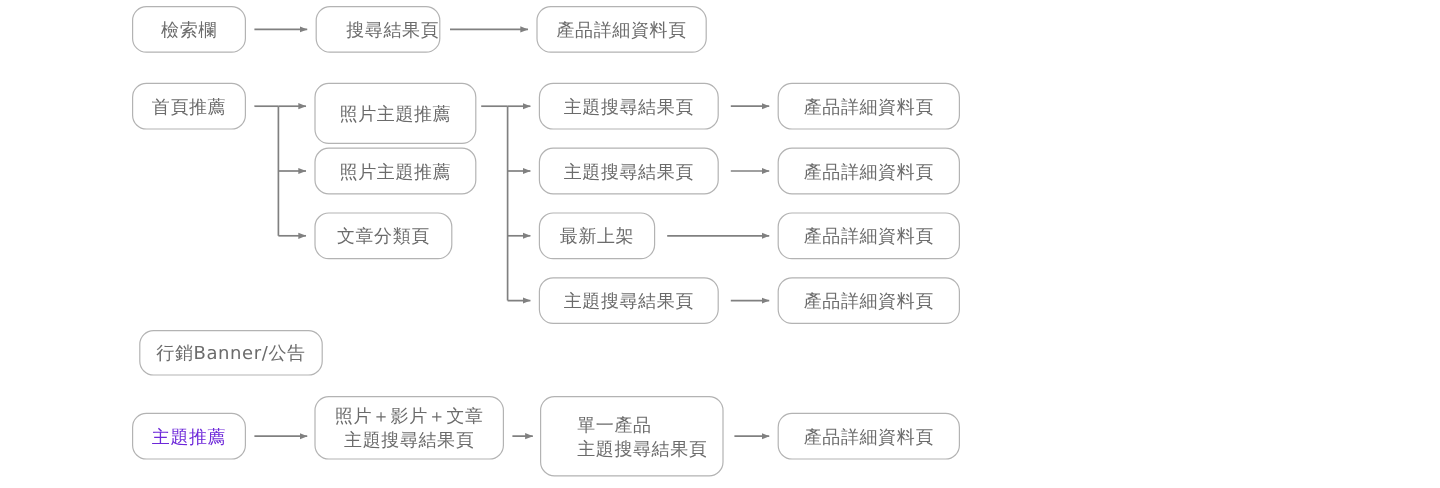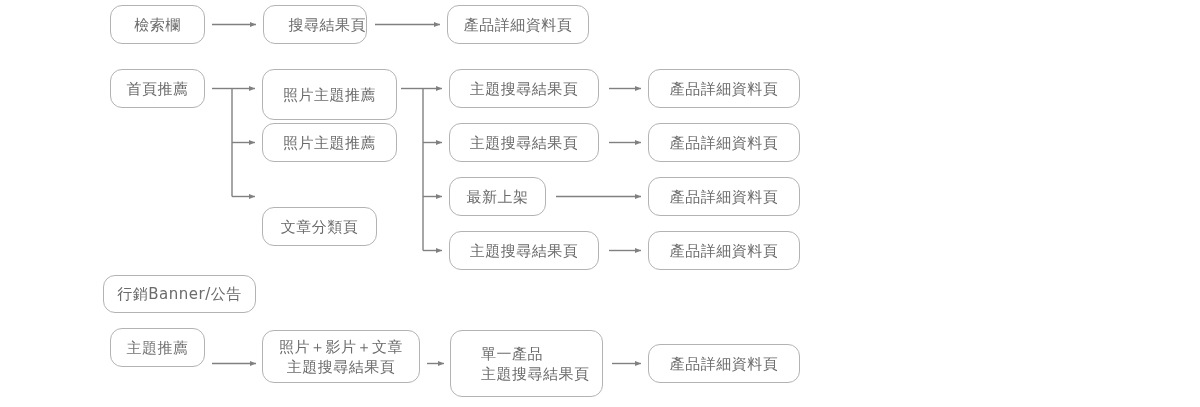--- a/index.html
+++ b/index.html
@@ -83,30 +83,30 @@
         <line x1="612" y1="363.5" x2="641" y2="363.5" stroke="#808080" stroke-width="1.4" marker-end="url(#arrowhead)"></line>
       </g>
   </svg>
   <div id="node-layer">
       <div class="node" style="left: 110px; top: 5px; width: 95px; height: 39px; border-color: rgb(179, 179, 179); color: rgb(107, 107, 107);"><span class="label">檢索欄</span></div>
       <div class="node" style="left: 263px; top: 5px; width: 104px; height: 39px; border-color: rgb(179, 179, 179); color: rgb(107, 107, 107); justify-content: flex-end;"><span class="label">搜尋結果頁</span></div>
       <div class="node" style="left: 447px; top: 5px; width: 142px; height: 39px; border-color: rgb(179, 179, 179); color: rgb(107, 107, 107);"><span class="label">產品詳細資料頁</span></div>
       <div class="node" style="left: 110px; top: 69px; width: 95px; height: 39px; border-color: rgb(179, 179, 179); color: rgb(107, 107, 107);"><span class="label">首頁推薦</span></div>
       <div class="node" style="left: 262px; top: 69px; width: 135px; height: 51px; border-color: rgb(179, 179, 179); color: rgb(107, 107, 107);"><span class="label">照片主題推薦</span></div>
       <div class="node" style="left: 262px; top: 123px; width: 135px; height: 39px; border-color: rgb(179, 179, 179); color: rgb(107, 107, 107);"><span class="label">照片主題推薦</span></div>
-      <div class="node" style="left: 262px; top: 177px; width: 115px; height: 39px; border-color: rgb(179, 179, 179); color: rgb(107, 107, 107); margin-top: 30px;"><span class="label">文章分類頁</span></div>
+      <div class="node" style="left: 262px; top: 177px; width: 115px; height: 39px; border-color: rgb(179, 179, 179); color: rgb(107, 107, 107);"><span class="label">文章分類頁</span></div>
       <div class="node" style="left: 449px; top: 69px; width: 150px; height: 39px; border-color: rgb(179, 179, 179); color: rgb(107, 107, 107);"><span class="label">主題搜尋結果頁</span></div>
       <div class="node" style="left: 449px; top: 123px; width: 150px; height: 39px; border-color: rgb(179, 179, 179); color: rgb(107, 107, 107);"><span class="label">主題搜尋結果頁</span></div>
       <div class="node" style="left: 449px; top: 177px; width: 97px; height: 39px; border-color: rgb(179, 179, 179); color: rgb(107, 107, 107);"><span class="label">最新上架</span></div>
       <div class="node" style="left: 449px; top: 231px; width: 150px; height: 39px; border-color: rgb(179, 179, 179); color: rgb(107, 107, 107);"><span class="label">主題搜尋結果頁</span></div>
       <div class="node" style="left: 648px; top: 69px; width: 152px; height: 39px; border-color: rgb(179, 179, 179); color: rgb(107, 107, 107);"><span class="label">產品詳細資料頁</span></div>
       <div class="node" style="left: 648px; top: 123px; width: 152px; height: 39px; border-color: rgb(179, 179, 179); color: rgb(107, 107, 107);"><span class="label">產品詳細資料頁</span></div>
       <div class="node" style="left: 648px; top: 177px; width: 152px; height: 39px; border-color: rgb(179, 179, 179); color: rgb(107, 107, 107);"><span class="label">產品詳細資料頁</span></div>
       <div class="node" style="left: 648px; top: 231px; width: 152px; height: 39px; border-color: rgb(179, 179, 179); color: rgb(107, 107, 107);"><span class="label">產品詳細資料頁</span></div>
-      <div class="node" style="left: 103px; top: 275px; width: 153px; height: 38px; border-color: rgb(179, 179, 179); color: rgb(107, 107, 107);"><span class="label">行銷Banner/公告</span></div>
-      <div class="node" style="left: 110px; top: 328px; width: 95px; height: 39px; border-color: rgb(179, 179, 179); color: #737373;"><span class="label">主題推薦</span></div>
+      <div class="node" style="left: 116px; top: 275px; width: 153px; height: 38px; border-color: rgb(179, 179, 179); color: rgb(107, 107, 107);"><span class="label">行銷Banner/公告</span></div>
+      <div class="node" style="left: 110px; top: 344px; width: 95px; height: 39px; border-color: rgb(179, 179, 179); color: #6d28d9;"><span class="label">主題推薦</span></div>
       <div class="node" style="left: 262px; top: 330px; width: 158px; height: 53px; border-color: rgb(179, 179, 179); color: rgb(107, 107, 107);"><span class="label">照片＋影片＋文章
 主題搜尋結果頁</span></div>
       <div class="node left-align" style="left: 450px; top: 330px; width: 153px; height: 67px; border-color: rgb(179, 179, 179); color: rgb(107, 107, 107);"><span class="label">單一產品
 主題搜尋結果頁</span></div>
       <div class="node" style="left: 648px; top: 344px; width: 152px; height: 39px; border-color: rgb(179, 179, 179); color: rgb(107, 107, 107);"><span class="label">產品詳細資料頁</span></div>
     </div>
 </div>
 
 </body></html>

